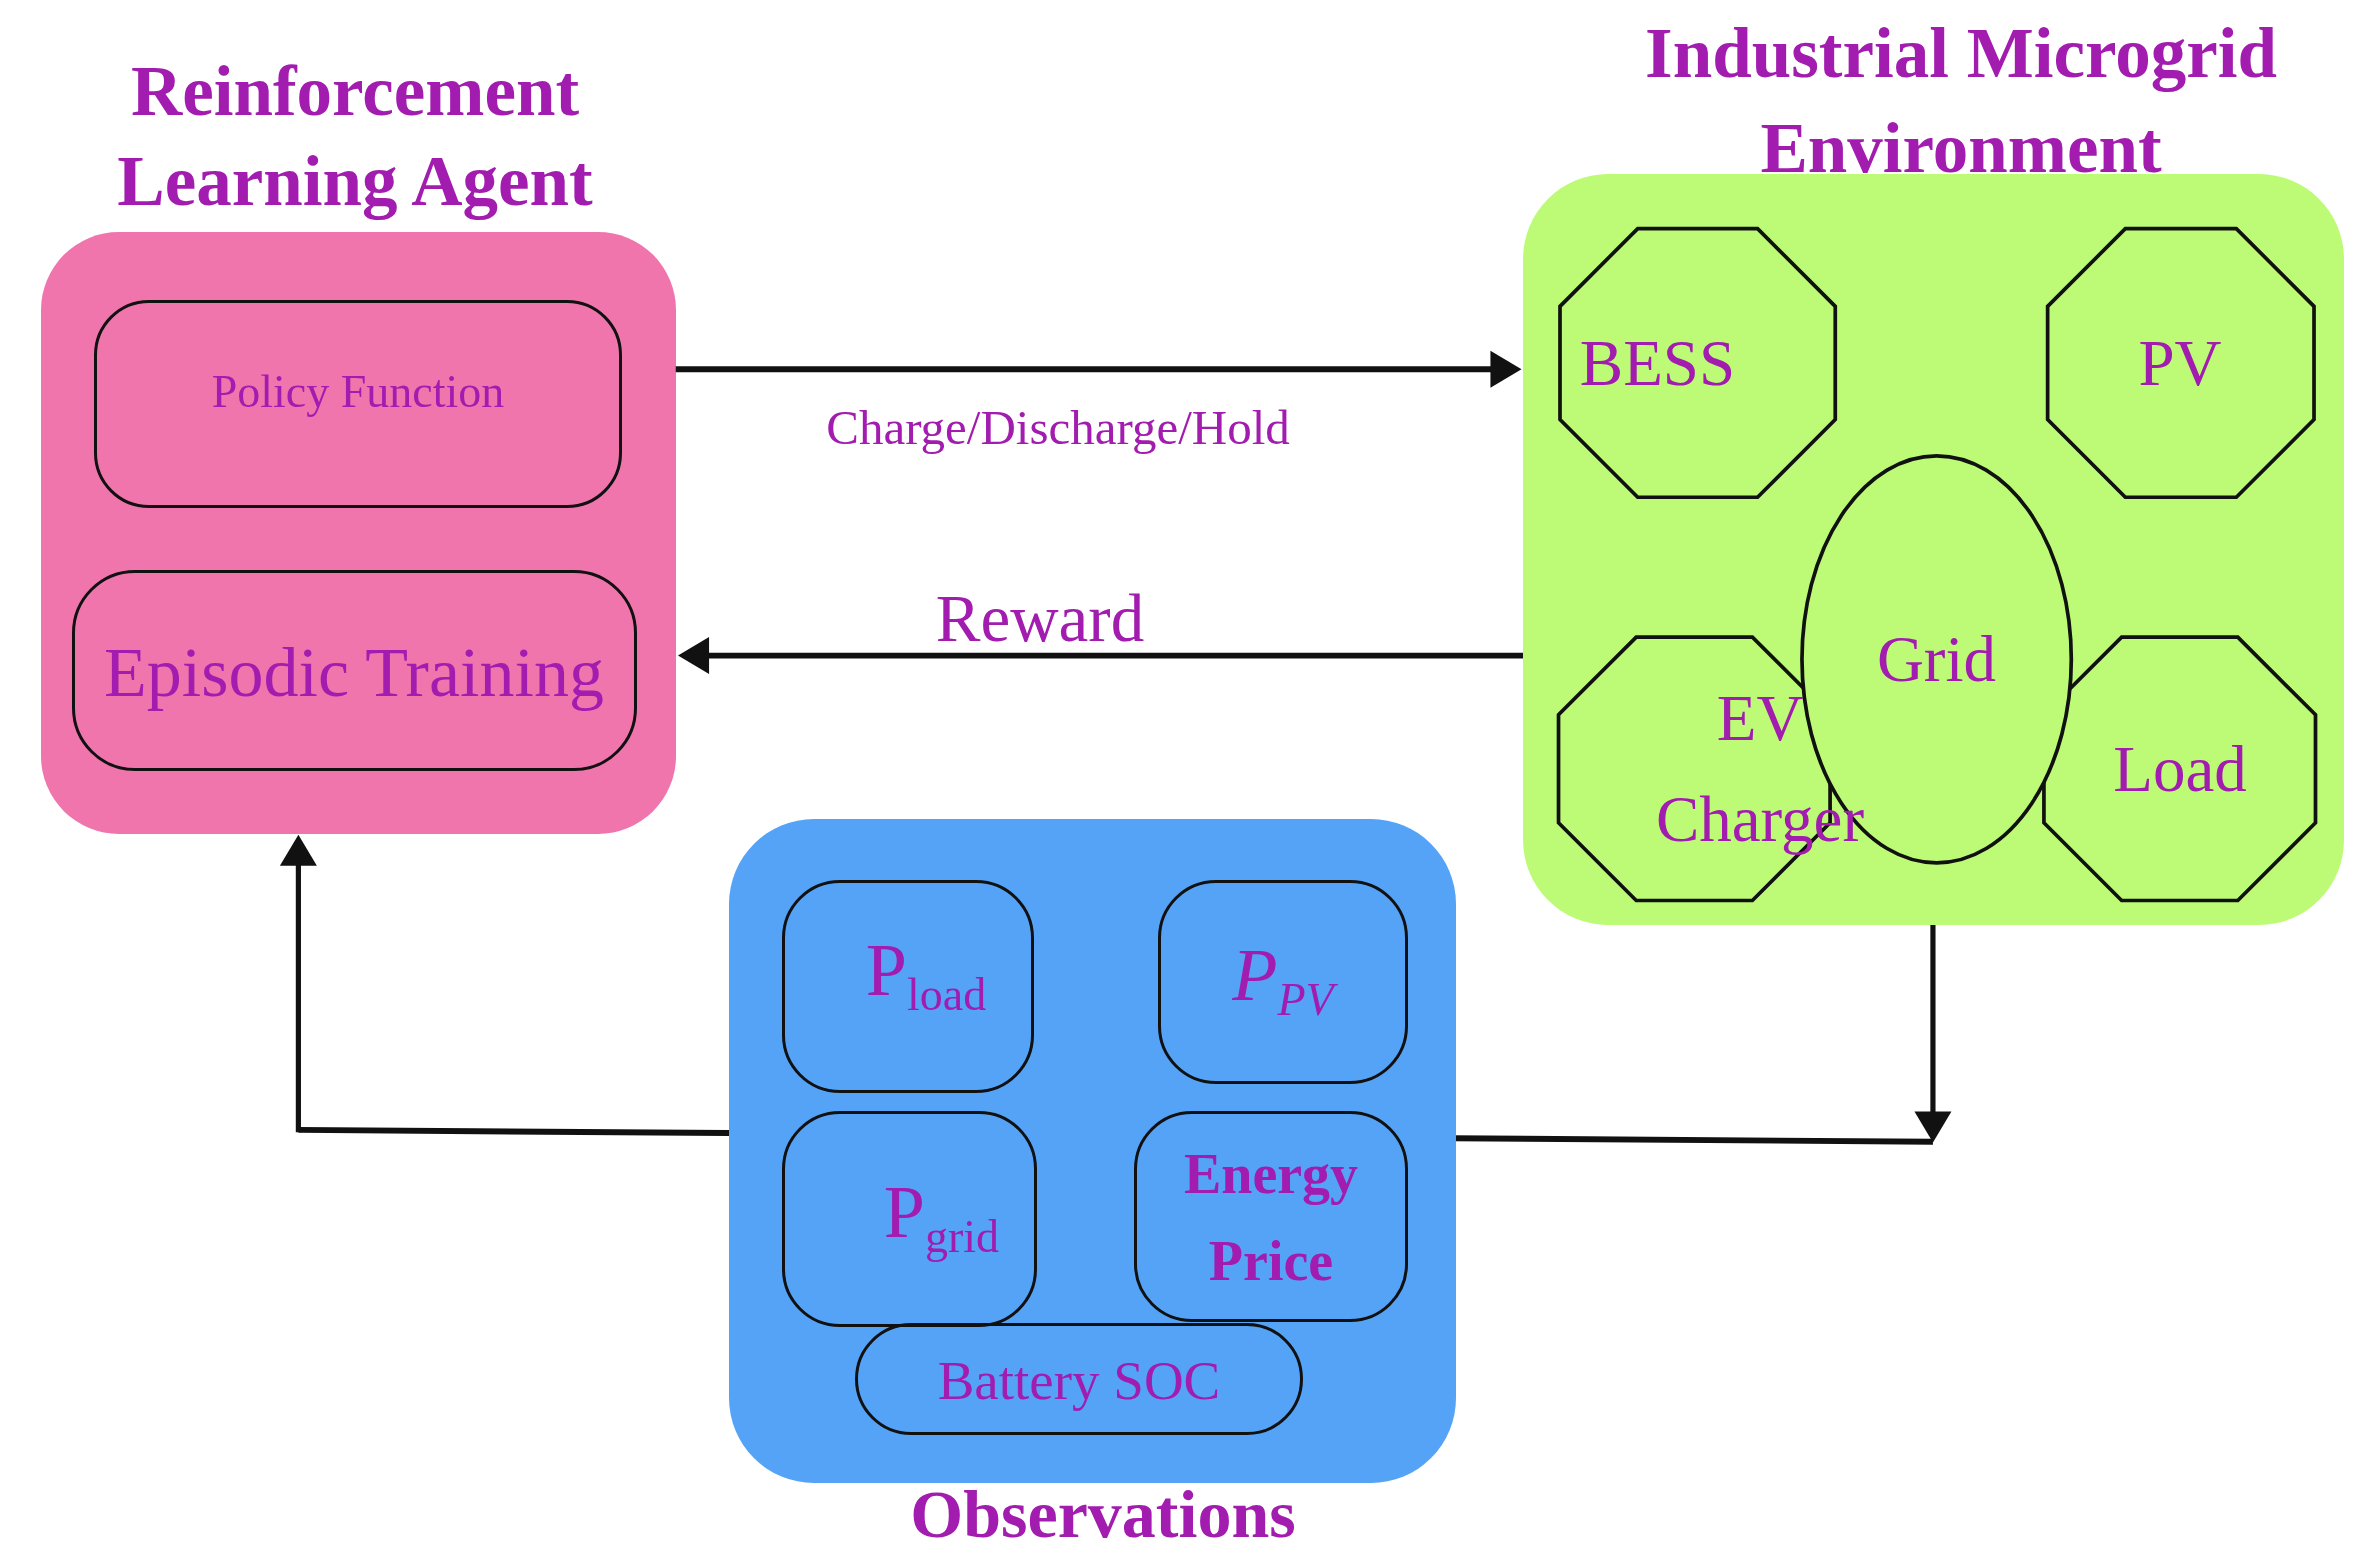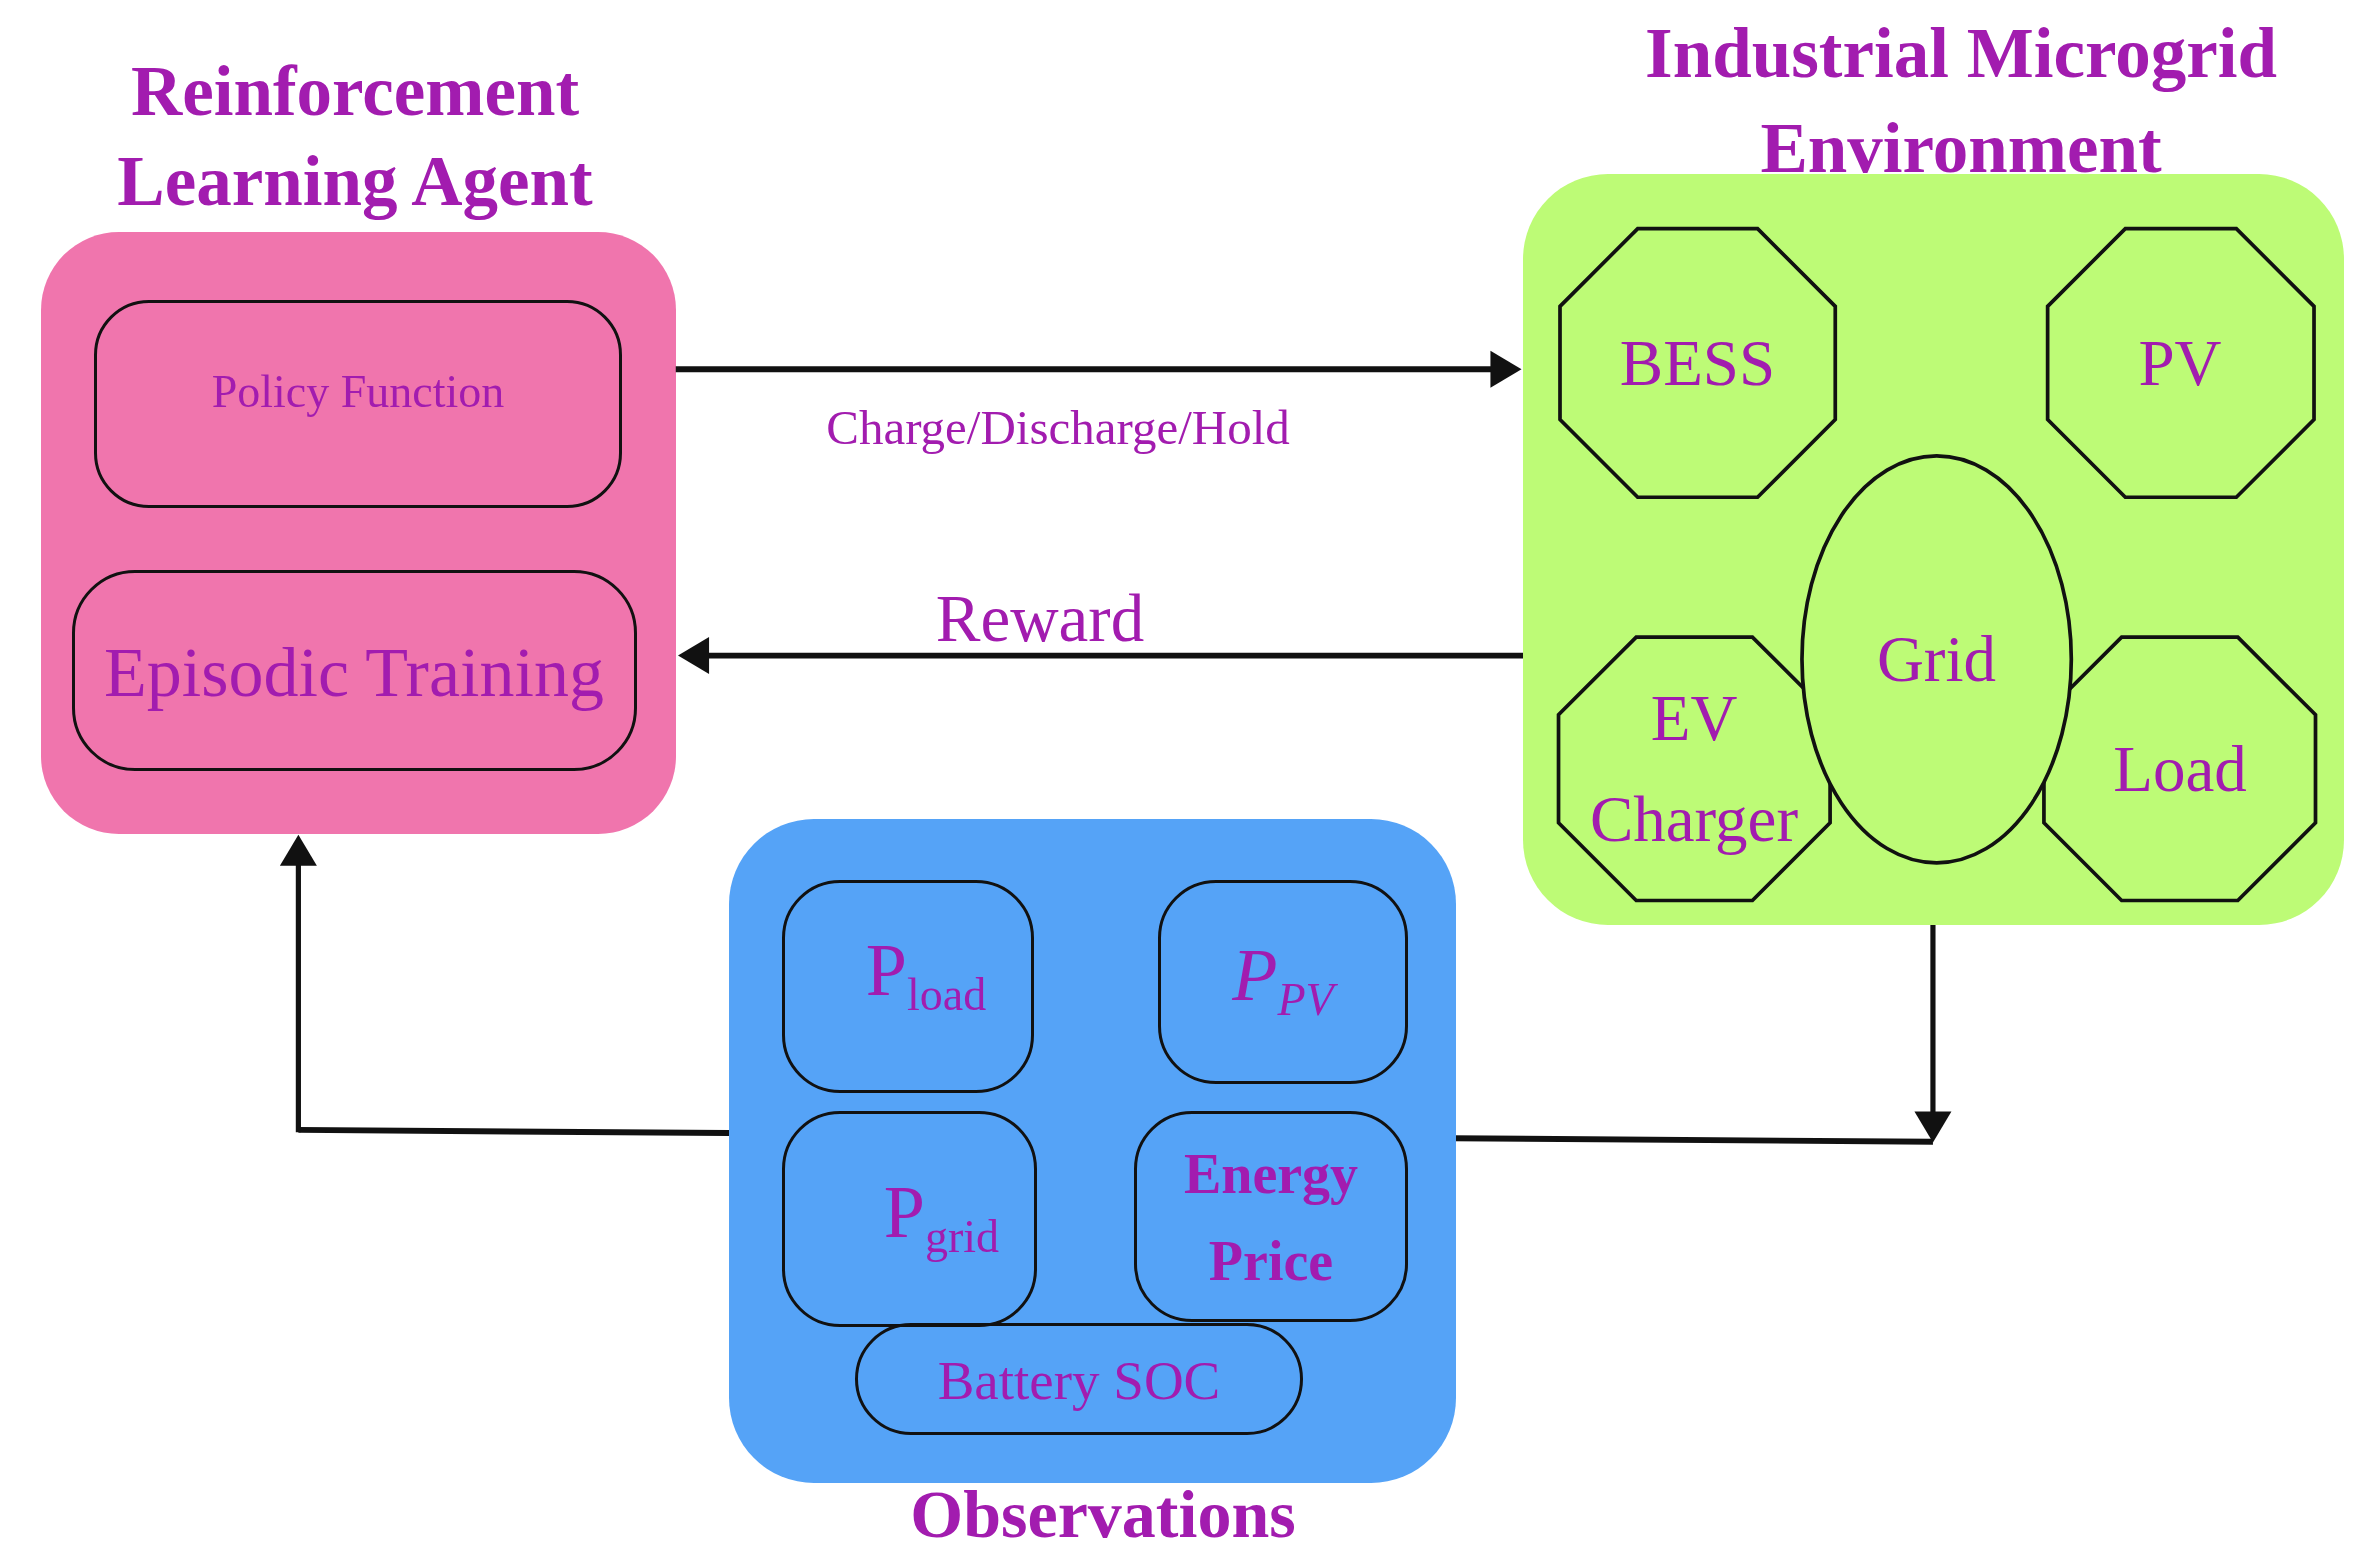--- a/index.html
+++ b/index.html
@@ -66,24 +66,24 @@
 
   <div class="label title two-line" style="left:44px;top:46px;width:622px;line-height:90px;">Reinforcement
 Learning Agent</div>
   <div class="node" style="left:94px;top:300px;width:528px;height:208px;border-radius:55px;"></div>
   <div class="label" style="left:109px;top:369px;width:498px;font-size:46px;">Policy Function</div>
   <div class="node" style="left:72px;top:570px;width:565px;height:201px;border-radius:63px;"></div>
   <div class="label" style="left:79px;top:638px;width:550px;font-size:70px;">Episodic Training</div>
 
   <div class="label title two-line" style="left:1576px;top:6px;width:770px;line-height:95px;">Industrial Microgrid
 Environment</div>
-  <div class="label" style="left:1520px;top:331px;width:275px;padding-left:40px;">BESS</div>
+  <div class="label" style="left:1480px;top:331px;width:275px;padding-left:40px;">BESS</div>
   <div class="label" style="left:2047px;top:331px;width:266px;">PV</div>
   <div class="label" style="left:1802px;top:627px;width:269px;">Grid</div>
-  <div class="label two-line" style="left:1558px;top:668px;width:272px;line-height:101px;">EV
+  <div class="label two-line" style="left:1624px;top:668px;width:272px;line-height:101px;">EV
 Charger</div>
   <div class="label" style="left:2044px;top:737px;width:272px;">Load</div>
 
   <div class="label" style="left:799px;top:403px;width:518px;font-size:49px;">Charge/Discharge/Hold</div>
   <div class="label" style="left:818px;top:585px;width:444px;font-size:67px;">Reward</div>
 
   <div class="node" style="left:782px;top:880px;width:252px;height:213px;border-radius:58px;"></div>
   <div class="label" style="left:782px;top:933px;width:288px;"><span class="pbase">P</span><span class="psub">load</span></div>
 
   <div class="node" style="left:1158px;top:880px;width:250px;height:204px;border-radius:58px;"></div>

